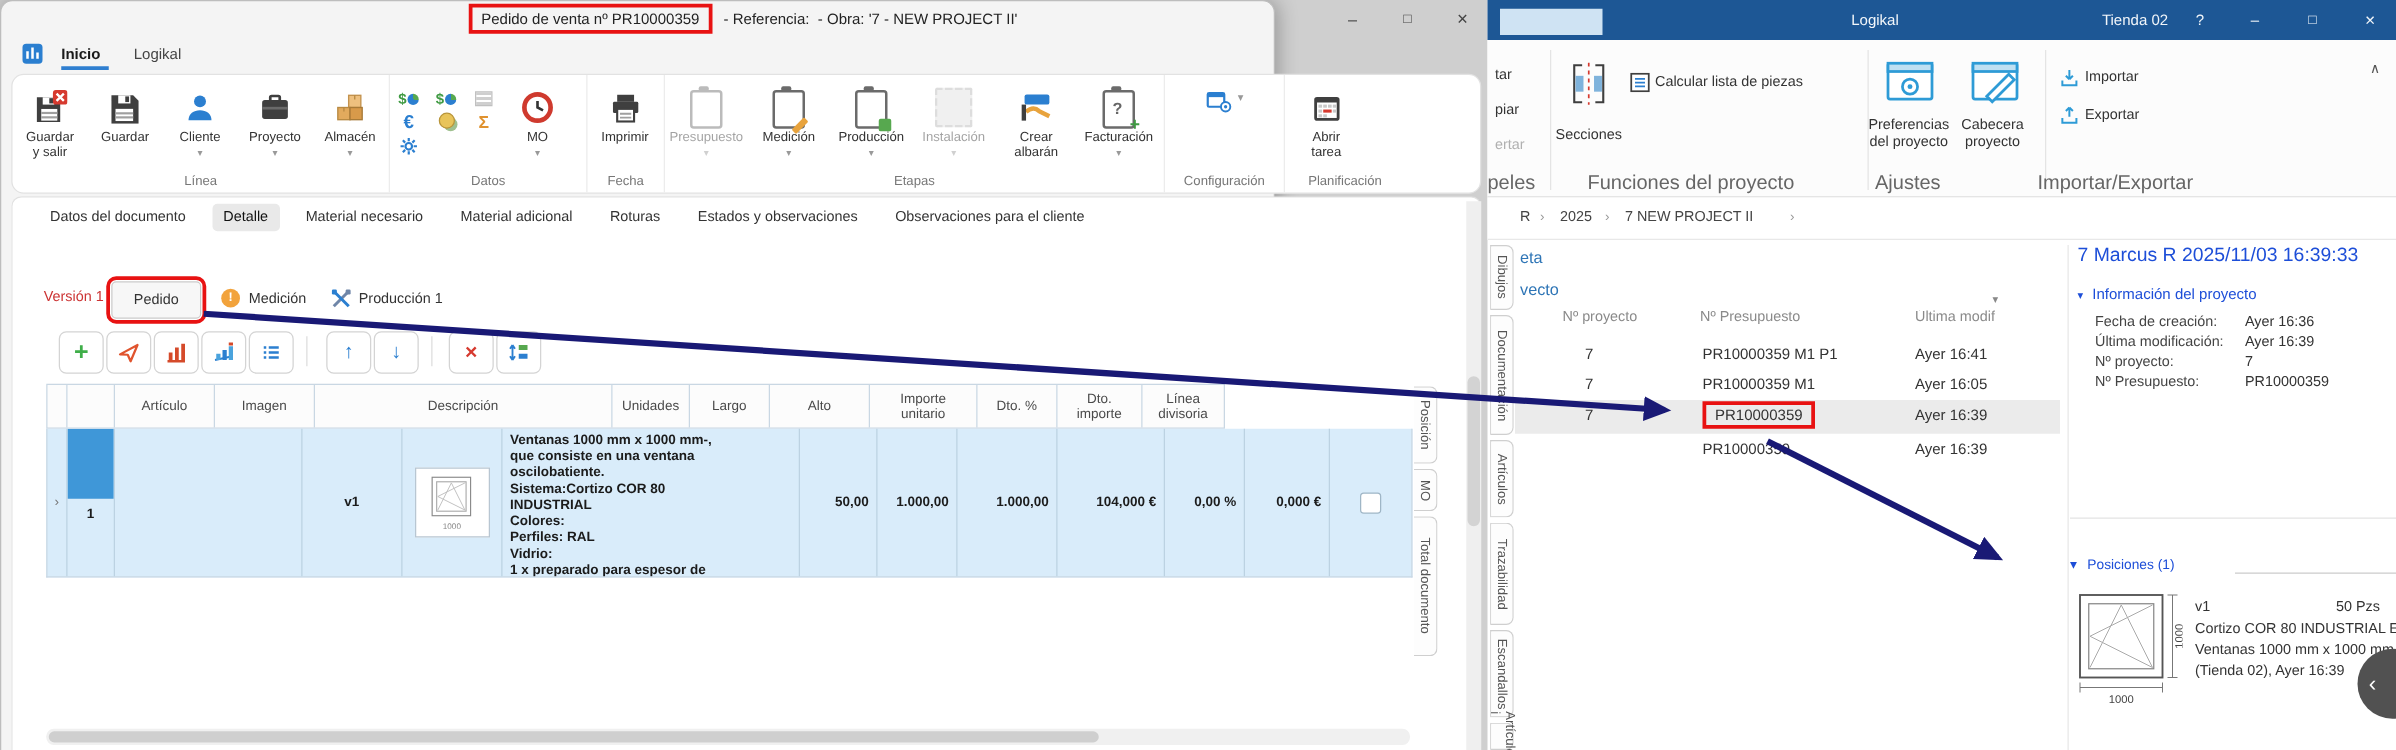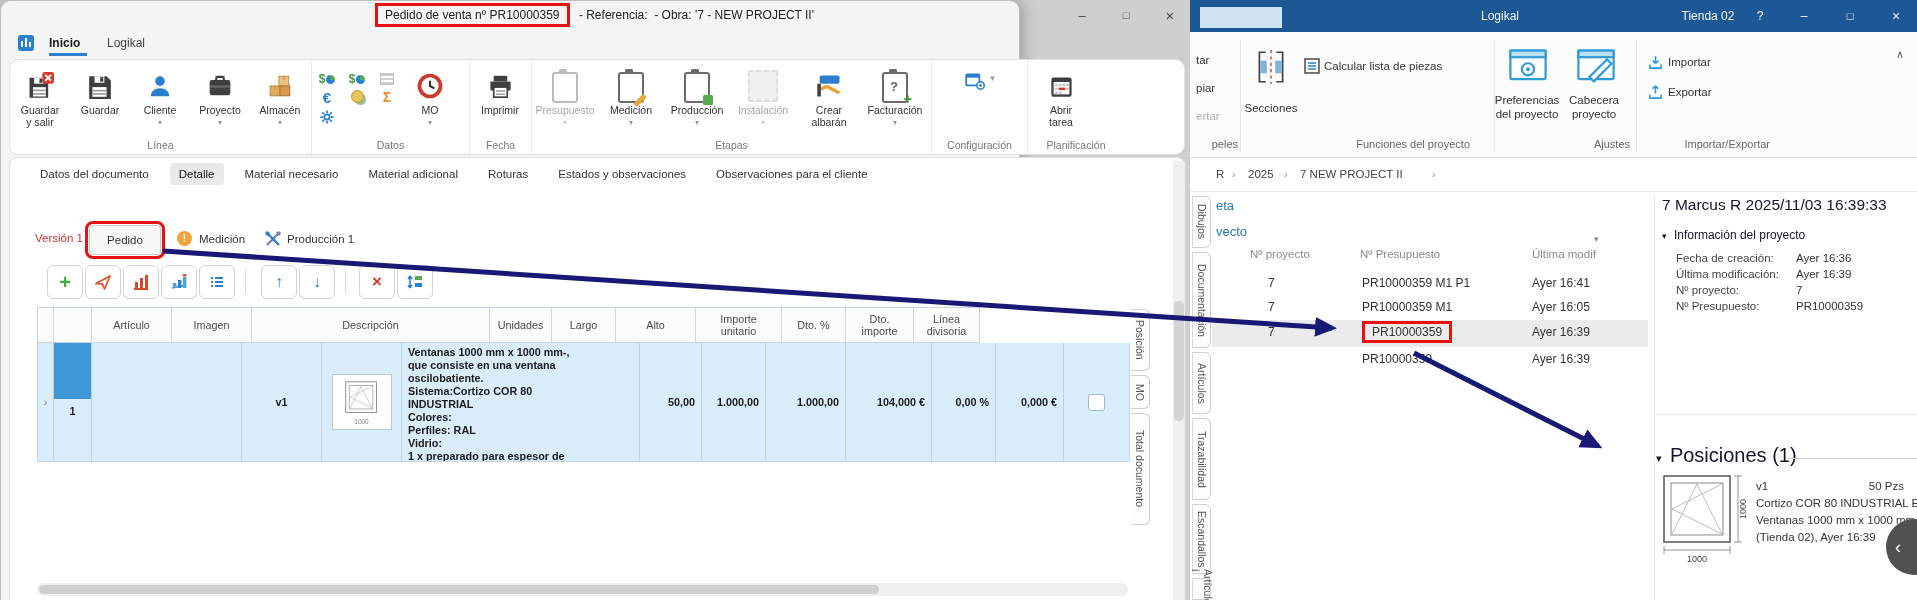--- a/index.html
+++ b/index.html
@@ -52,31 +52,31 @@
   .gc.num{justify-content:flex-end;padding-right:6px}
   .w16{width:16px}.w38{width:38px}.w150{width:150px}.w80{width:80px}.w238{width:238px}.w62{width:62px}.w64{width:64px}.w86{width:86px}.w68{width:68px}.w65{width:65px}
   .desc{flex-direction:column;align-items:flex-start;justify-content:flex-start;padding:3px 6px;line-height:13px}
   .cbx{width:15px;height:15px;background:#fff;border:1px solid #9fb6c6;border-radius:3px}
   .vtab{writing-mode:vertical-rl;display:flex;align-items:center;justify-content:center;background:#fdfdfd;border:1px solid #cfcfcf;border-left:none;border-radius:0 6px 6px 0;font-size:10.5px;color:#555;position:absolute;width:19px;box-sizing:border-box}
   
   #rw{left:1190px;top:0;width:727px;height:600px;background:#fff;z-index:1}
   #rtitle{left:0;top:0;width:727px;height:32px;background:#1d5795}
   .rwhite{color:#f2f6fa;font-size:12px;display:flex;align-items:center;justify-content:center;height:32px}
   .ribtxt{font-size:11.5px;color:#333;white-space:nowrap}
-  .rgl{font-size:11px;color:#666;text-align:right}
+  .rgl{font-size:16px;color:#666;text-align:left}
   .vsep{width:1px;background:#e4e4e4}
   .crumb{font-size:11.5px;color:#444;white-space:nowrap}
   .crumbsep{font-size:11px;color:#999}
   .bluelink{color:#2e75b6;font-size:13px}
   .thead{font-size:11.5px;color:#8a8a8a;white-space:nowrap}
   .trow span{position:absolute;font-size:12px;color:#333;white-space:nowrap}
   .redcell{border:3px solid #e81212;padding:1px 7px;margin-left:-10px}
   .ilabel{font-size:11.5px;color:#444}
   .ivalue{font-size:11.5px;color:#333}
-  .bhead{color:#0f172a}
+  .bhead{color:#1d4ed8}
   .postxt{font-size:11.5px;color:#333;white-space:nowrap;overflow:hidden}
   #backcircle{width:56px;height:56px;border-radius:50%;background:#515151;display:flex;align-items:center;padding-left:9px;box-sizing:border-box;color:#fff;font-size:18px;z-index:6}
   #overlay{position:absolute;left:0;top:0;z-index:50;pointer-events:none}
 </style>
 </head>
 <body>
 
 <div id="rw" class="abs">
   <div id="rtitle" class="abs"></div>
   <div class="abs" style="left:10px;top:7px;width:82px;height:21px;background:#cfe3f3"></div>
@@ -205,21 +205,21 @@
   <div class="abs ivalue" style="left:606px;top:268px">Ayer 16:39</div>
   <div class="abs ilabel" style="left:486px;top:284px">Nº proyecto:</div>
   <div class="abs ivalue" style="left:606px;top:284px">7</div>
   <div class="abs ilabel" style="left:486px;top:300px">Nº Presupuesto:</div>
   <div class="abs ivalue" style="left:606px;top:300px">PR10000359</div>
 
   <div class="abs" style="left:466px;top:414px;width:261px;height:1px;background:#e3e3e3"></div>
 
   <div class="abs" style="left:466px;top:444px">
     <span class="bhead" style="font-size:11px">▾</span>
-    <span class="bhead" style="font-size:20px;margin-left:5px">Posiciones (1)</span>
+    <span class="bhead" style="font-size:11px;margin-left:5px">Posiciones (1)</span>
   </div>
   <div class="abs" style="left:598px;top:458px;width:129px;height:1px;background:#ccc"></div>
 
   <div class="abs" style="left:472px;top:474px">
     <svg width="84" height="110" viewBox="0 0 84 110">
       <rect x="2" y="2" width="66" height="66" fill="#fff" stroke="#555" stroke-width="1.5"></rect>
       <rect x="9" y="9" width="52" height="52" fill="#fff" stroke="#888" stroke-width="1"></rect>
       <g stroke="#aaa" stroke-width="0.8">
         <path d="M10 60L35 10M60 60L35 10M60 10L10 35M60 60L10 35"></path>
       </g>

